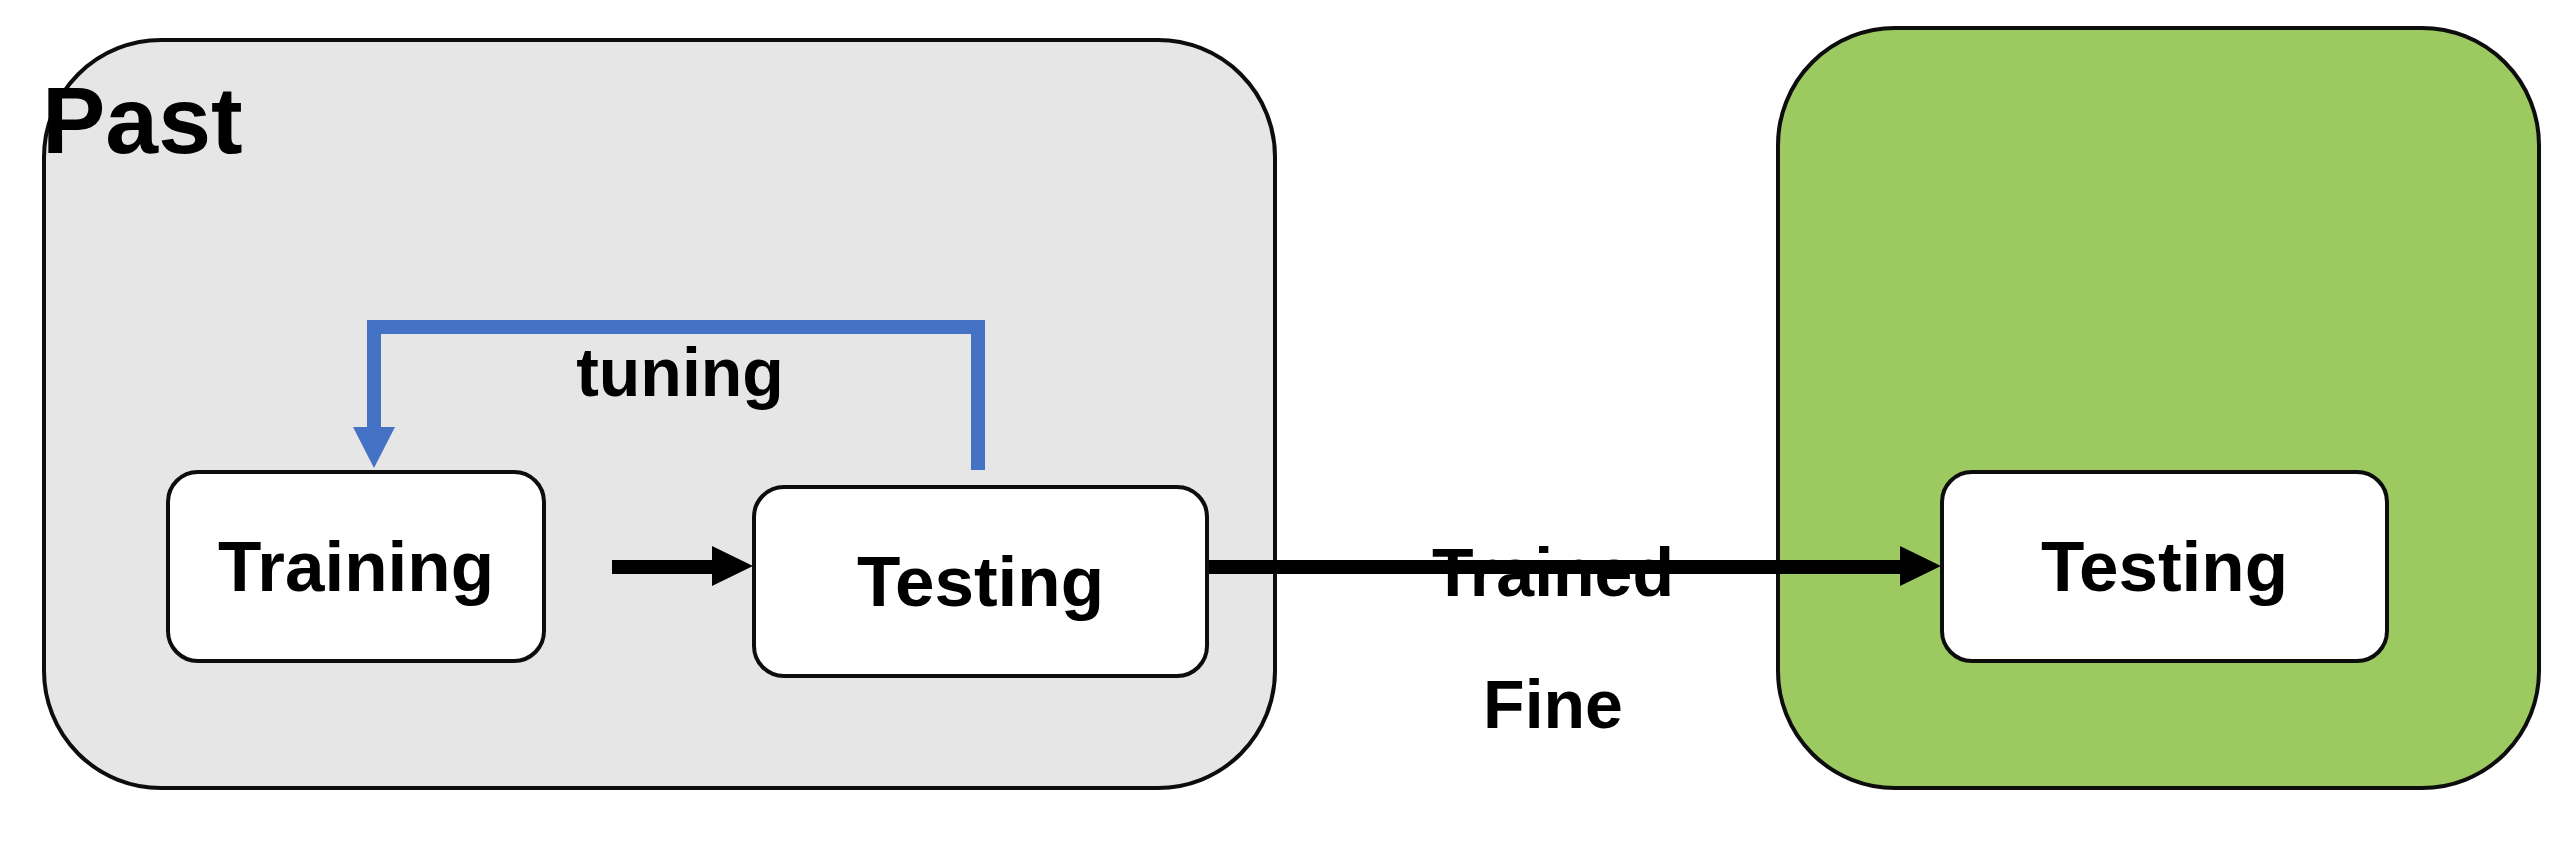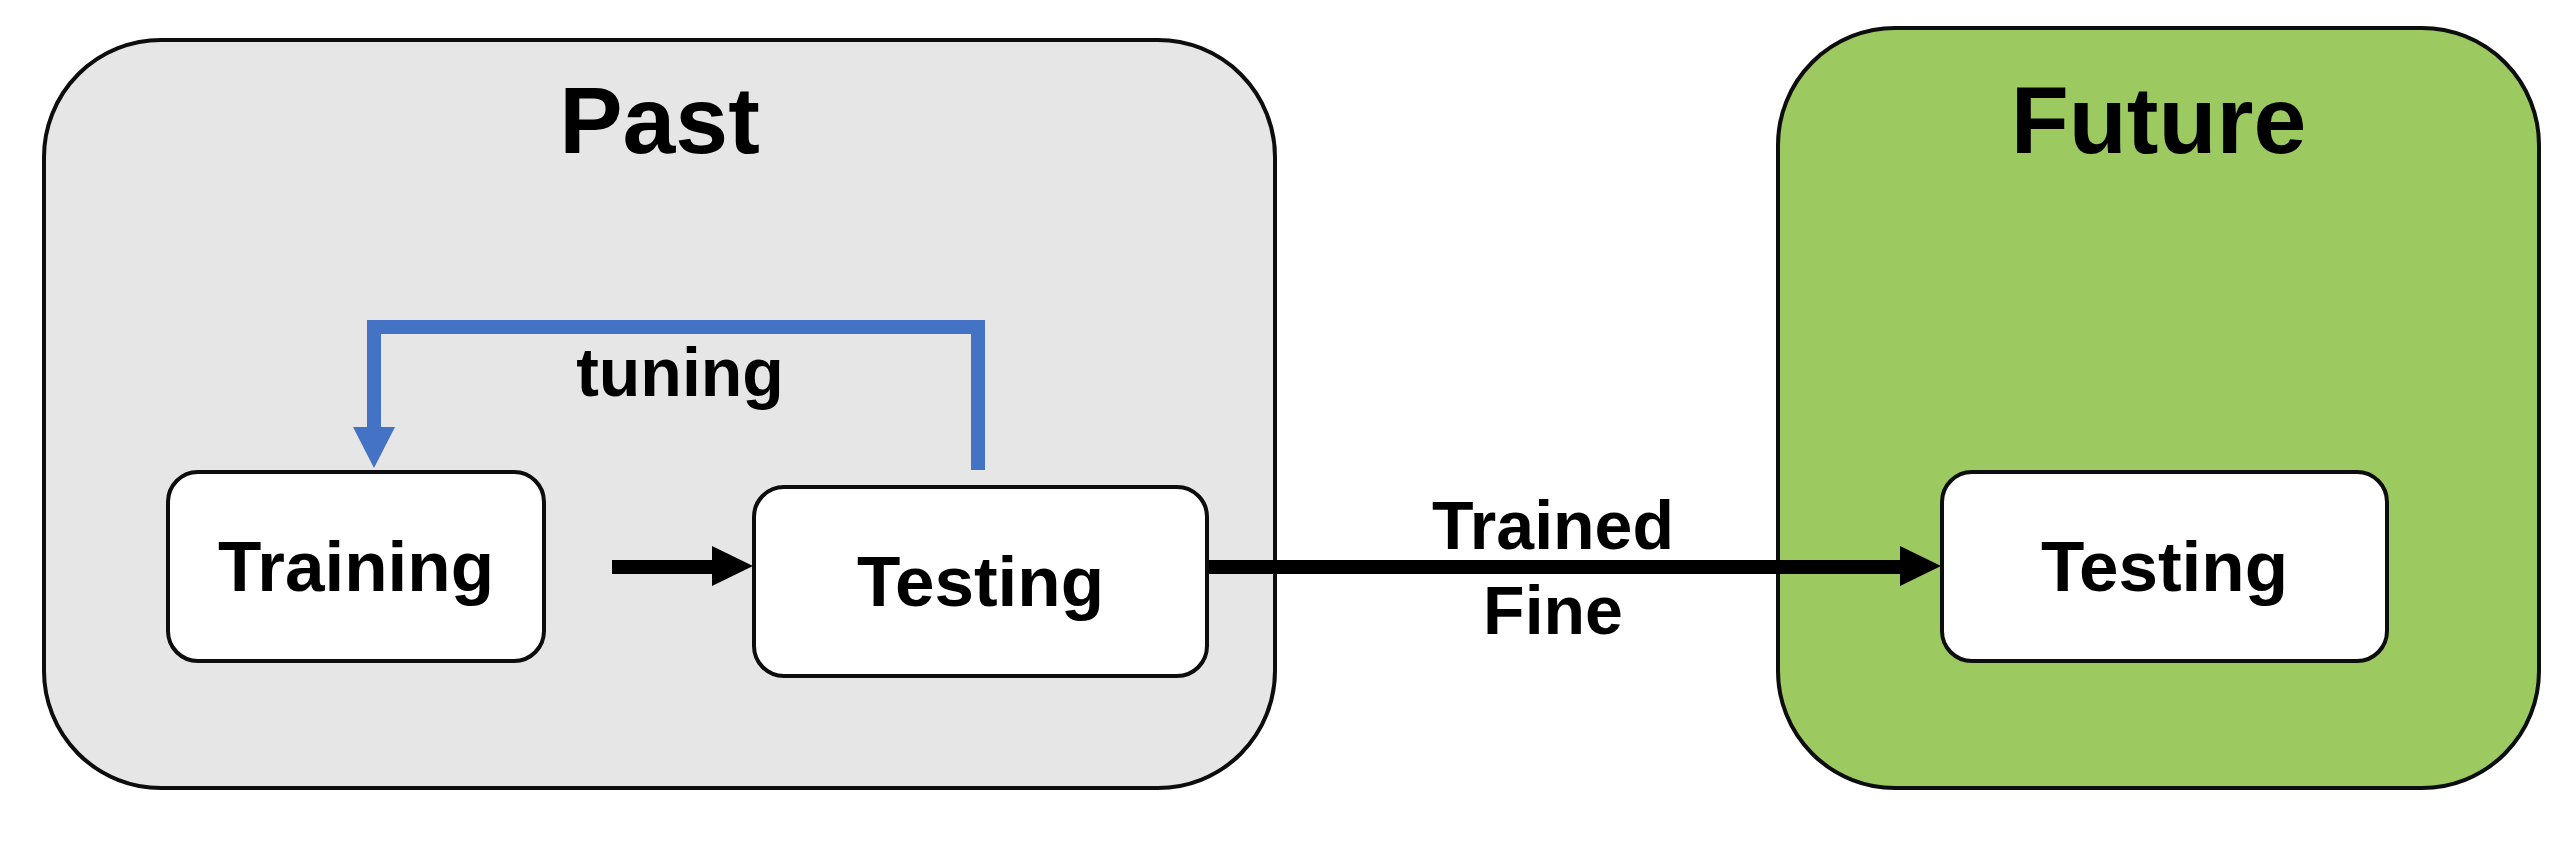--- a/index.html
+++ b/index.html
@@ -27,21 +27,20 @@
   #section-future {
     left: 1776px; top: 26px; width: 765px; height: 764px;
     background: var(--color-future_fill, #9cca60);
   }
   .section-title {
     position: absolute;
     font-size: 95px;
     font-weight: bold;
     line-height: 1;
     color: var(--color-text, #000);
-    text-align: center;
   }
   #past-title   { left: 42px;   top: 73px; width: 1235px; }
   #future-title { left: 1776px; top: 73px; width: 765px; }
 
   .node {
     position: absolute;
     background: var(--color-node_fill, #ffffff);
     border: 4.2px solid var(--color-stroke, #0d0d0d);
     border-radius: 32px;
     box-sizing: border-box;
@@ -93,32 +92,31 @@
     color: var(--color-text, #000);
     text-align: center;
     line-height: 1;
   }
   #ft-label-1 { left: 510px; top: 240px; width: 340px; font-size: 68px; }
   #ft-label-2 { left: 510px; top: 338px; width: 340px; font-size: 68px; }
   #tm-label {
     left: 1383px; top: 483px; width: 340px;
     font-size: 68px; line-height: 85px;
   }
-  #tm-label .line { display: block; }
+  #tm-label .line { display: block; margin-top: 47px; }
 </style>
 </head>
 <body>
 
 <div id="canvas">
 
   <div id="section-past" class="section"></div>
   <div id="past-title" class="section-title">Past</div>
 
   <div id="section-future" class="section"></div>
-  <div id="future-title" class="section-title">Future</div>
 
   <div id="ft-top" class="seg blue-seg"></div>
   <div id="ft-right" class="seg blue-seg"></div>
   <div id="ft-left" class="seg blue-seg"></div>
   <div id="ft-head" class="seg"></div>
 
   <div id="ft-label-2" class="edge-label">tuning</div>
 
   <div id="a1-shaft" class="seg black-seg"></div>
   <div id="a1-head" class="seg"></div>

